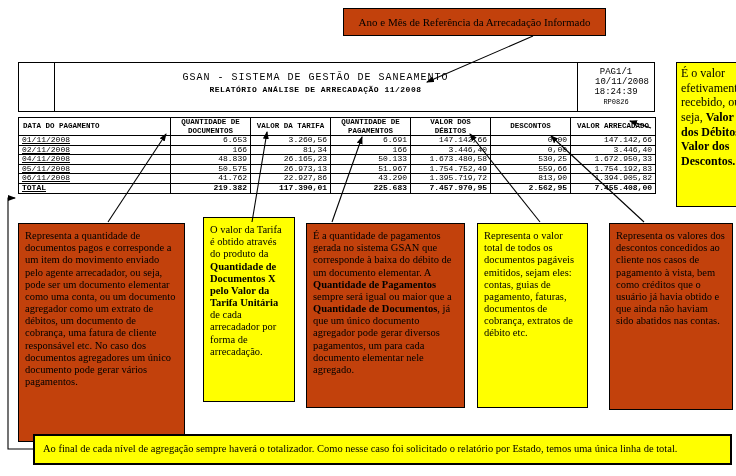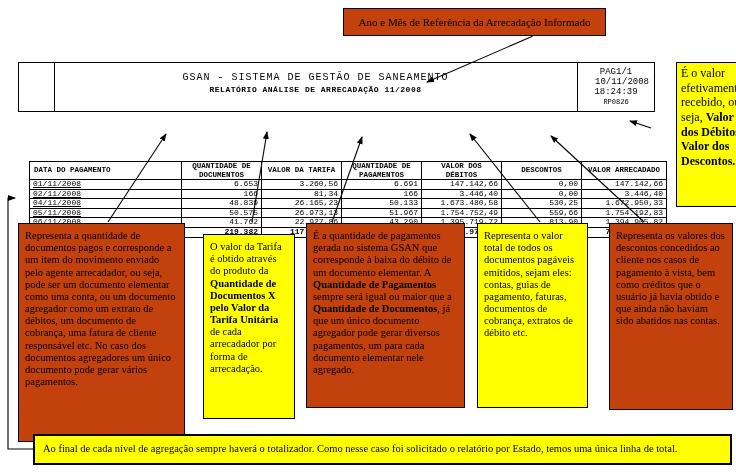--- a/index.html
+++ b/index.html
@@ -18,21 +18,21 @@
   #callout-top{
     left:343px;top:8px;width:263px;height:28px;
     display:flex;align-items:center;justify-content:center;
     font-size:11px;text-align:center;padding:0 4px;
   }
   #callout-right{
     left:676px;top:62px;width:82px;height:145px;
     font-size:12px;line-height:1.22;padding:3px 4px;
   }
   #ann-documentos{left:18px; top:223px;width:167px;height:219px;}
-  #ann-tarifa    {left:203px;top:234px;width:92px; height:185px;}
+  #ann-tarifa    {left:203px;top:217px;width:92px; height:185px;}
   #ann-pagamentos{left:306px;top:223px;width:159px;height:185px;}
   #ann-debitos   {left:477px;top:223px;width:111px;height:185px;}
   #ann-descontos {left:609px;top:223px;width:124px;height:187px;}
   #footer-note{
     left:33px;top:434px;width:699px;height:31px;border:2px solid #000;
     display:flex;align-items:center;font-size:10.5px;padding:0 8px;
   }
   
   .report-frame{
     position:absolute;left:18px;top:62px;width:637px;height:50px;
@@ -46,23 +46,23 @@
   .rf-right{
     position:absolute;right:0;top:0;width:77px;height:100%;border-left:1px solid #000;
     box-sizing:border-box;font-size:9px;padding:4px 5px 0 5px;
   }
   .rf-pag{display:flex;justify-content:center;}
   .rf-date{text-align:right;}
   .rf-time{text-align:center;}
   .rf-code{text-align:center;font-size:7px;margin-top:1px;}
   
   table.report{
-    position:absolute;left:29px;top:117px;width:637px;
+    position:absolute;left:18px;top:117px;width:637px;
     border-collapse:collapse;table-layout:fixed;
-    font-family:"Liberation Mono",monospace;font-size:8px;background:#fff;margin-top:44px;
+    font-family:"Liberation Mono",monospace;font-size:8px;background:#fff;
   }
   table.report th,table.report td{border:1px solid #000;overflow:hidden;}
   table.report th{
     font-weight:bold;font-size:7.5px;line-height:8.5px;height:17px;
     text-align:center;vertical-align:middle;padding:0 2px;
   }
   table.report th.l{text-align:left;padding-left:4px;}
   table.report td{
     padding:0 3px;text-align:right;white-space:nowrap;
     font-size:8px;line-height:8.6px;height:8.6px;vertical-align:middle;

